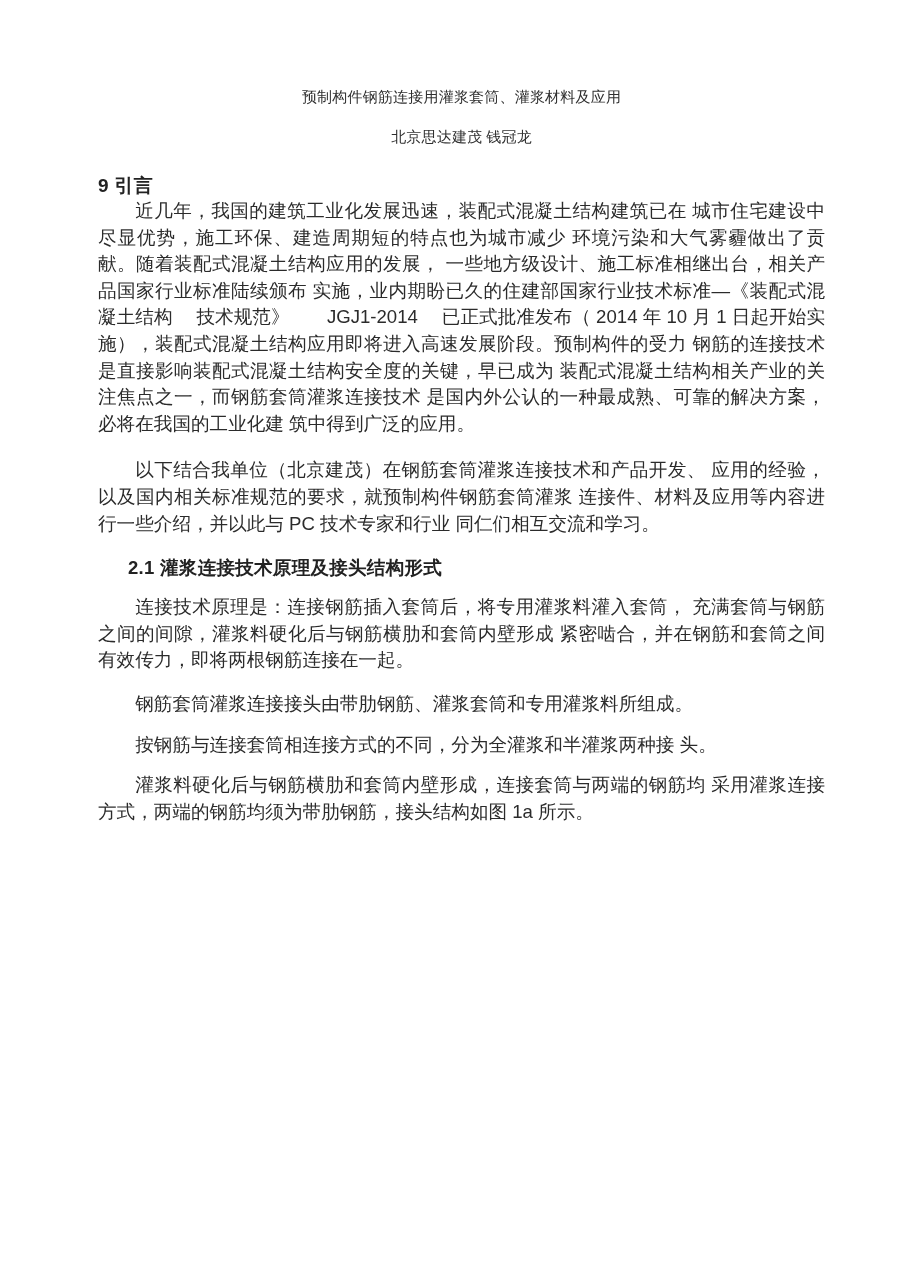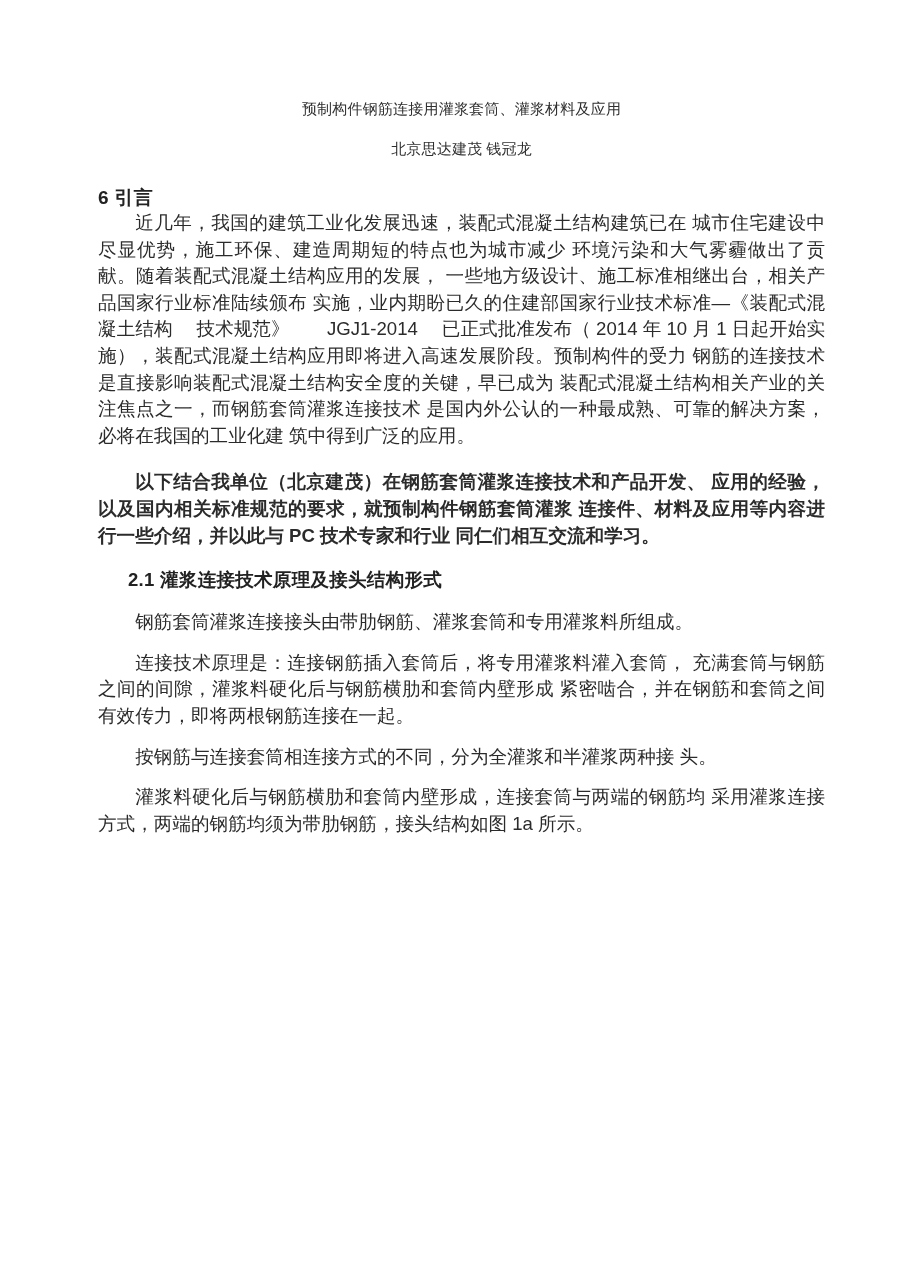--- a/index.html
+++ b/index.html
@@ -28,21 +28,21 @@
   .masthead {
     padding-top: 88px;
     text-align: center;
   }
   .doc-title {
     font-family: "Liberation Serif", "DejaVu Serif", serif;
     font-size: 15px;
     line-height: 19px;
     color: #2f2f2f;
     letter-spacing: .2px;
-    margin: 12px;
+    margin: 0;
     font-weight: normal;
   }
   .doc-byline {
     font-family: "Liberation Serif", "DejaVu Serif", serif;
     font-size: 15px;
     line-height: 19px;
     color: #2f2f2f;
     letter-spacing: .2px;
     margin: 21px 0 0 0;
   }
@@ -78,47 +78,47 @@
     font-size: 18.6px;
     line-height: 26.6px;
     color: #2b2b2b;
     margin: 0;
     text-align: justify;
     text-justify: inter-ideograph;
     text-indent: 2em;
     letter-spacing: 0px;
   }
   .para + .para { margin-top: 14px; }
-  .gap-lg { margin-top: 20px !important; font-weight: bold; }
+  .gap-lg { margin-top: 20px !important; }
   .gap-md { margin-top: 17px !important; }
   .gap-sm { margin-top: 14px !important; }
   .first-body { margin-top: 0; }
 </style>
 </head>
 <body>
 
 <div class="page">
 
   <div class="masthead">
     <h1 class="doc-title">预制构件钢筋连接用灌浆套筒、灌浆材料及应用</h1>
     <div class="doc-byline">北京思达建茂 钱冠龙</div>
   </div>
 
-  <h2 class="h1">6  引言</h2>
+  <h2 class="h1">9  引言</h2>
 
   <p class="para first-body">近几年，我国的建筑工业化发展迅速，装配式混凝土结构建筑已在 城市住宅建设中尽显优势，施工环保、建造周期短的特点也为城市减少 环境污染和大气雾霾做出了贡献。随着装配式混凝土结构应用的发展， 一些地方级设计、施工标准相继出台，相关产品国家行业标准陆续颁布 实施，业内期盼已久的住建部国家行业技术标准—《装配式混凝土结构 　技术规范》　　JGJ1-2014　 已正式批准发布（ 2014 年 10 月 1 日起开始实 施），装配式混凝土结构应用即将进入高速发展阶段。预制构件的受力 钢筋的连接技术是直接影响装配式混凝土结构安全度的关键，早已成为 装配式混凝土结构相关产业的关注焦点之一，而钢筋套筒灌浆连接技术 是国内外公认的一种最成熟、可靠的解决方案，必将在我国的工业化建 筑中得到广泛的应用。</p>
 
   <p class="para gap-lg">以下结合我单位（北京建茂）在钢筋套筒灌浆连接技术和产品开发、 应用的经验，以及国内相关标准规范的要求，就预制构件钢筋套筒灌浆 连接件、材料及应用等内容进行一些介绍，并以此与 PC 技术专家和行业 同仁们相互交流和学习。</p>
 
 
   <h4 class="h3">2.1  灌浆连接技术原理及接头结构形式</h4>
 
+  <p class="para gap-sm">连接技术原理是：连接钢筋插入套筒后，将专用灌浆料灌入套筒， 充满套筒与钢筋之间的间隙，灌浆料硬化后与钢筋横肋和套筒内壁形成 紧密啮合，并在钢筋和套筒之间有效传力，即将两根钢筋连接在一起。</p>
+
   <p class="para gap-md">钢筋套筒灌浆连接接头由带肋钢筋、灌浆套筒和专用灌浆料所组成。</p>
-
-  <p class="para gap-sm">连接技术原理是：连接钢筋插入套筒后，将专用灌浆料灌入套筒， 充满套筒与钢筋之间的间隙，灌浆料硬化后与钢筋横肋和套筒内壁形成 紧密啮合，并在钢筋和套筒之间有效传力，即将两根钢筋连接在一起。</p>
 
 
   <p class="para gap-sm">按钢筋与连接套筒相连接方式的不同，分为全灌浆和半灌浆两种接 头。</p>
 
   <p class="para gap-sm">灌浆料硬化后与钢筋横肋和套筒内壁形成，连接套筒与两端的钢筋均 采用灌浆连接方式，两端的钢筋均须为带肋钢筋，接头结构如图 1a 所示。</p>
 
 
 </div>
 
 </body></html>

